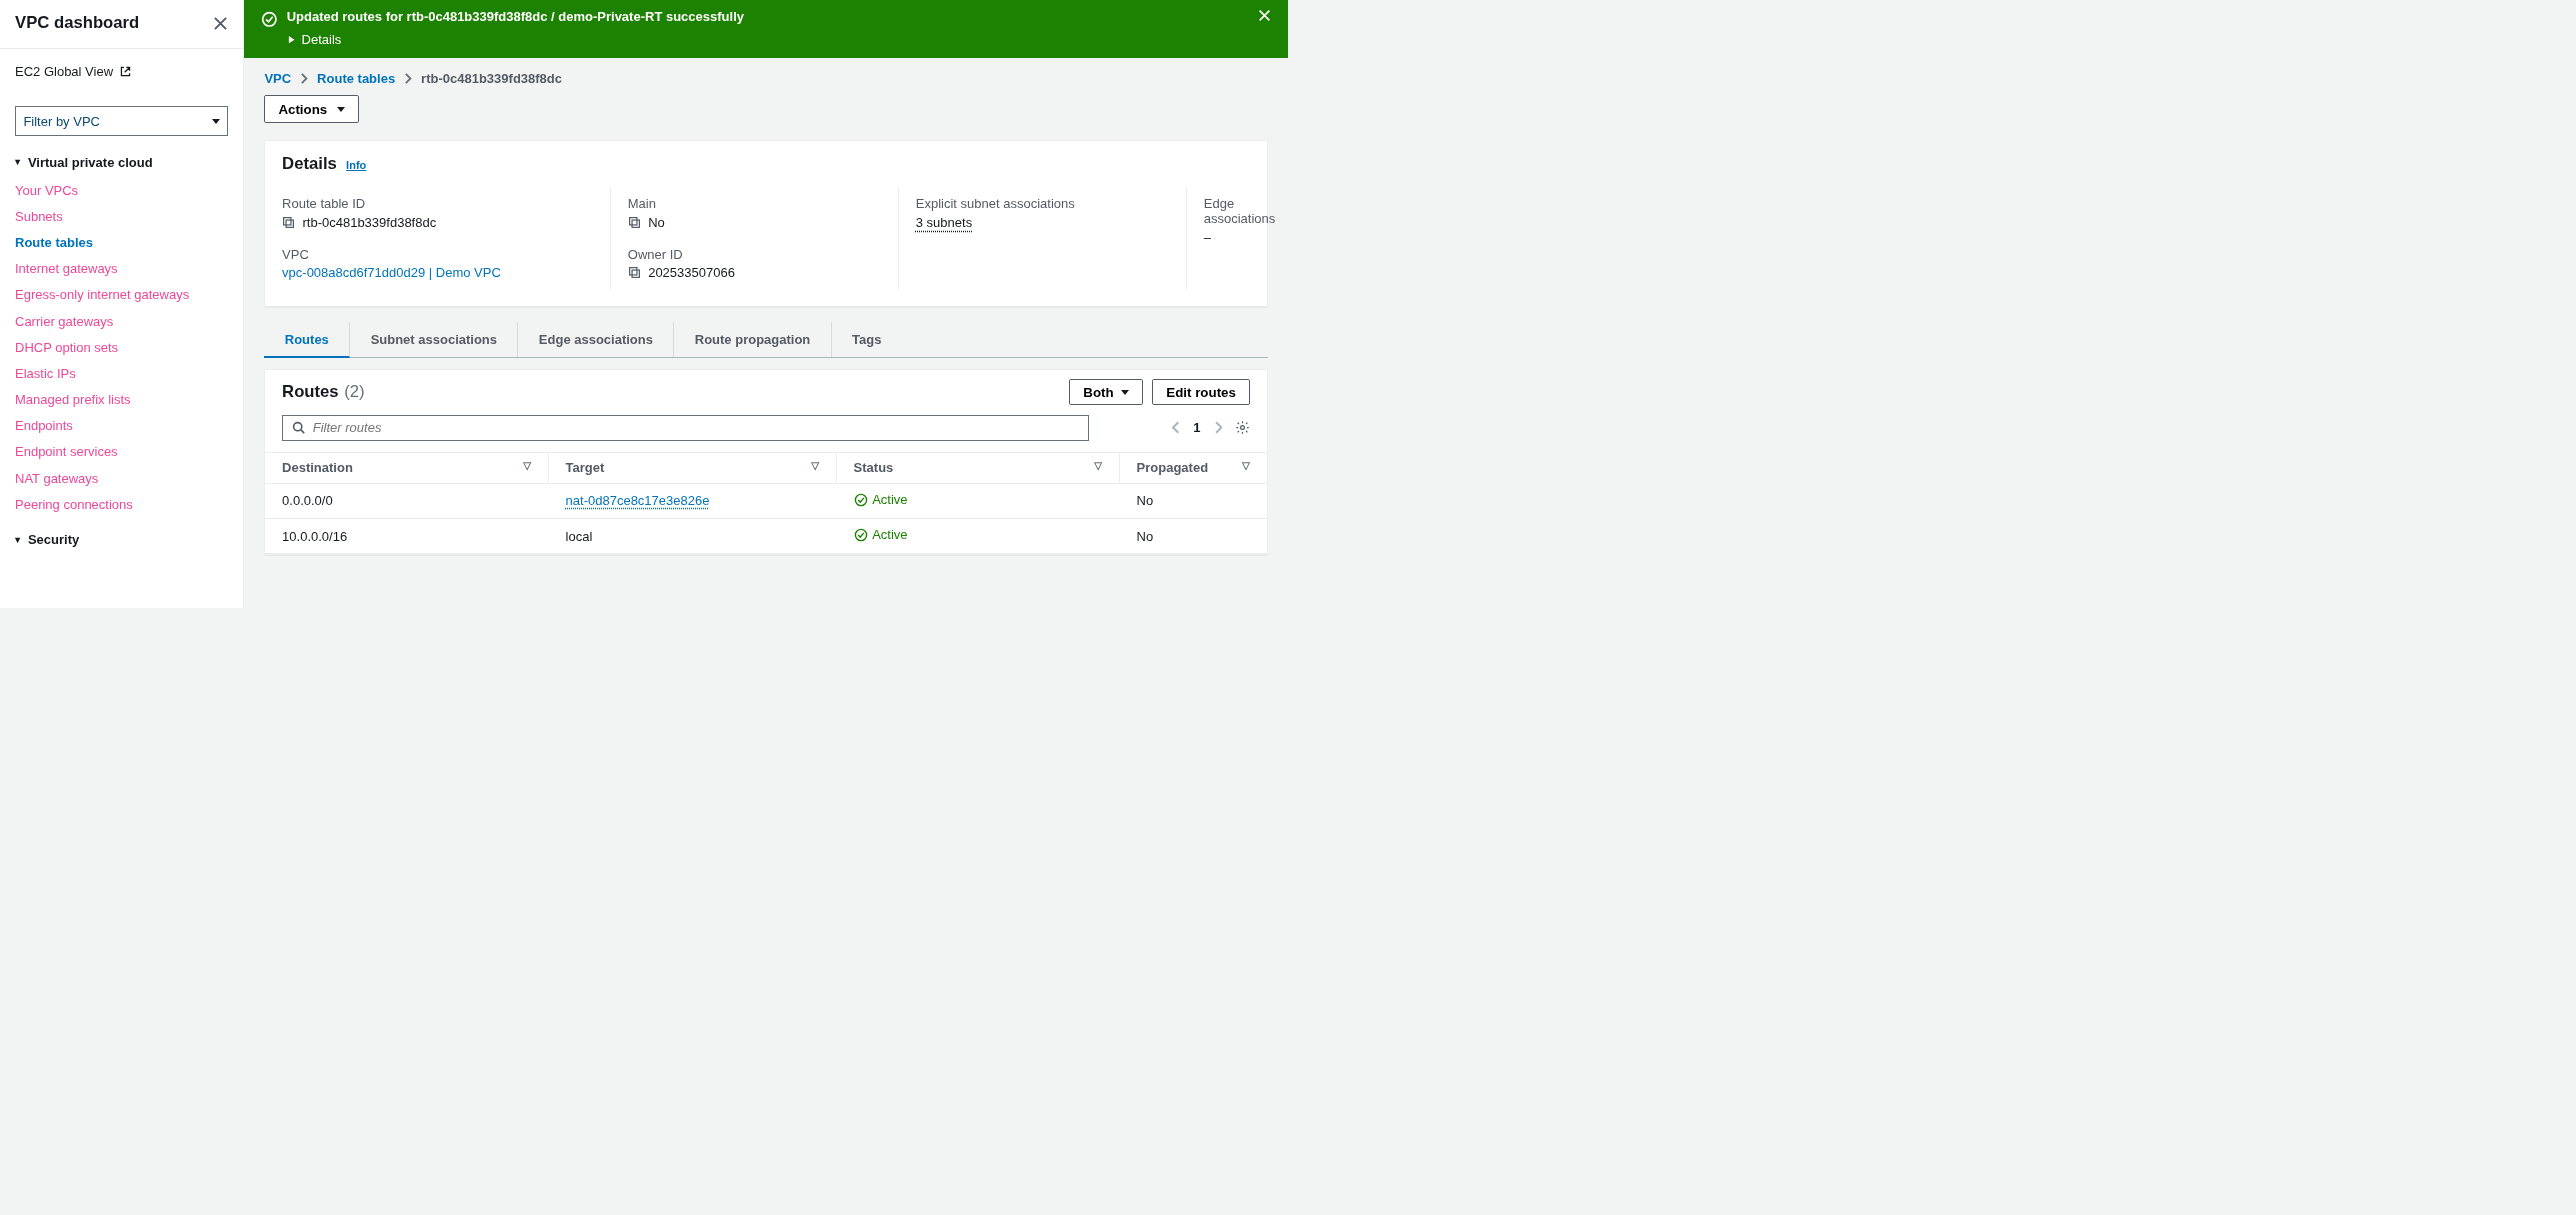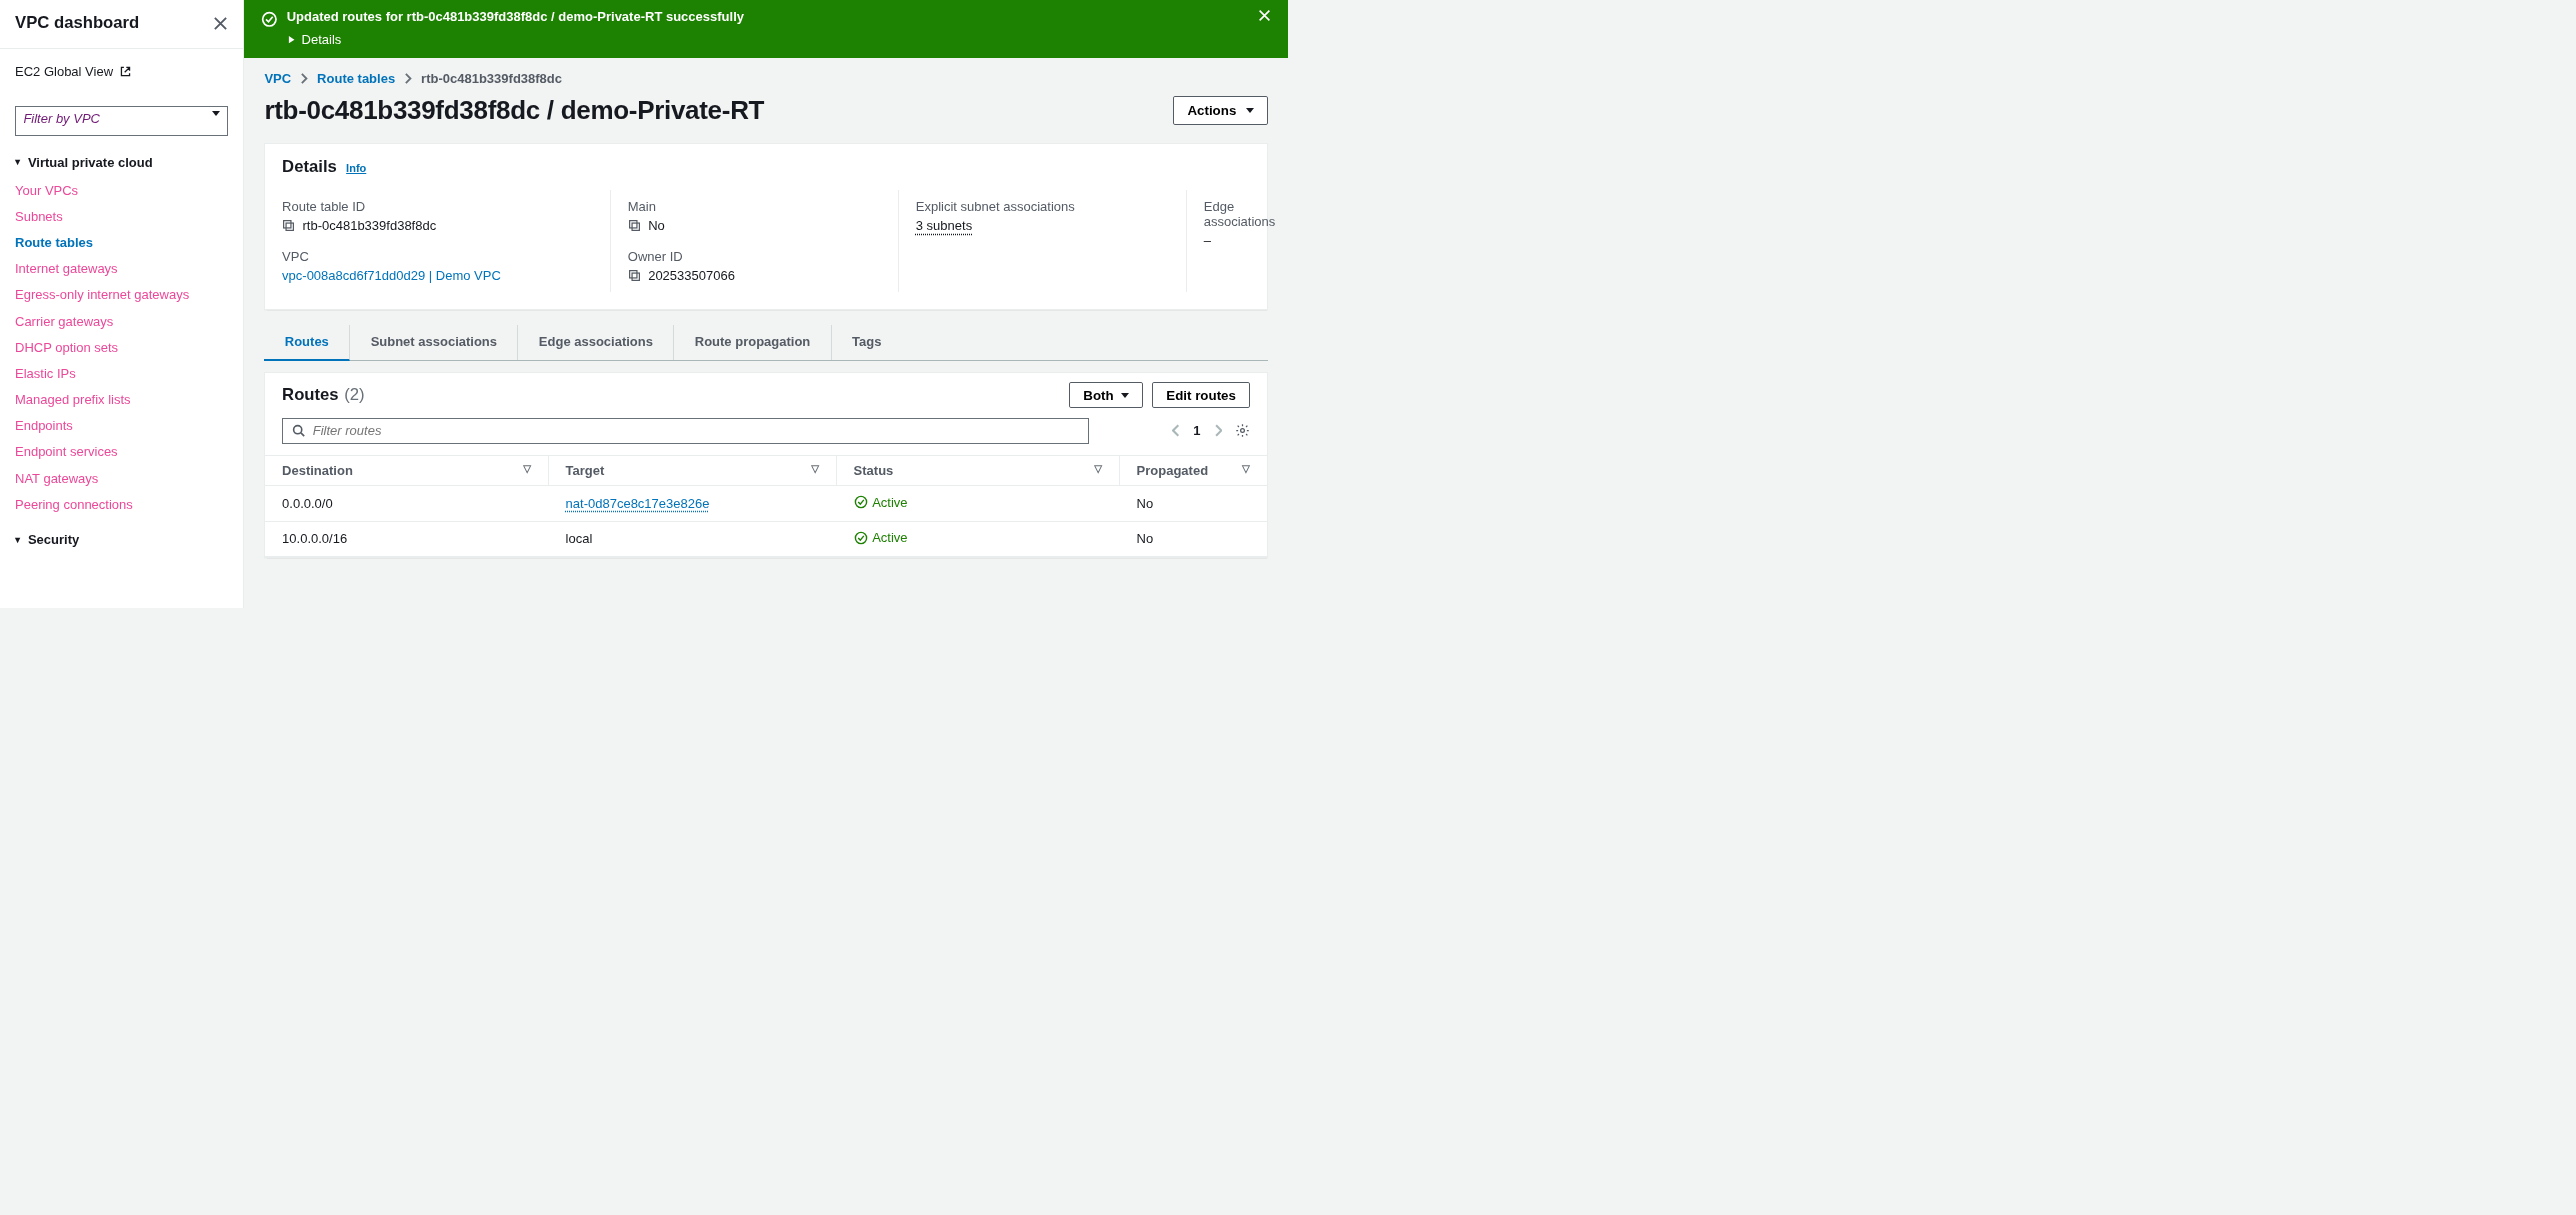--- a/index.html
+++ b/index.html
@@ -8,21 +8,21 @@
 .app { display: flex; width: 1288px; height: 608px; }
 
 
 .sidebar { width: 244px; background: #fff; border-right: 0.9px solid #eaeded; display: flex; flex-direction: column; }
 .sidebar-header { display: flex; justify-content: space-between; align-items: center; padding: 13px 15px 15px 15px; border-bottom: 0.9px solid #eaeded; }
 .sidebar-title { font-size: 16.7px; font-weight: 700; color: #16191f; }
 .sidebar-close { cursor: pointer; color: #545b64; font-size: 18.6px; line-height: 1; }
 .sidebar-body { padding: 15px; overflow-y: auto; }
 .ec2-link { display: flex; align-items: center; gap: 5.6px; color: #16191f; text-decoration: none; margin-bottom: 27px; font-size: 13px; }
 .ext-icon { display: inline-flex; }
-.filter-select { width: 100%; height: 30px; border: 0.9px solid #687078; padding: 3.7px 7.4px; font-style: italic; color: #701a75; display: flex; justify-content: space-between; align-items: flex-start; cursor: pointer; margin-bottom: 18.6px; }
+.filter-select { width: 100%; height: 30px; border: 0.9px solid #687078; padding: 3.7px 7.4px; color: #0c4a6e; display: flex; justify-content: space-between; align-items: center; cursor: pointer; margin-bottom: 18.6px; }
 .section-header { display: flex; align-items: center; gap: 5.6px; font-weight: 700; color: #16191f; margin: 7.4px 0 7.4px -1.9px; cursor: pointer; }
 .section-header .caret { font-size: 9.3px; }
 .nav-item { display: block; padding: 5.6px 0; color: #ec4899; cursor: pointer; text-decoration: none; }
 .nav-item.active { color: #0073bb; font-weight: 700; }
 
 
 .main { flex: 1; display: flex; flex-direction: column; overflow: hidden; }
 
 
 .banner { background: #1d8102; color: #fff; padding: 9.3px 16.7px 11px 16.7px; display: flex; align-items: flex-start; }
@@ -184,21 +184,20 @@
       <a>Route tables</a>
       <span class="crumb-sep">
         <svg width="7.4" height="11" viewBox="0 0 8 12" fill="none" stroke="#687078" stroke-width="2">
             <path d="M2 1 L7 6 L2 11"></path>
           </svg>
       </span>
       <span class="crumb-current">rtb-0c481b339fd38f8dc</span>
     </nav>
 
     <div class="title-row">
-      <h1 class="page-title">rtb-0c481b339fd38f8dc / demo-Private-RT</h1>
       <button class="actions-btn">
         <span>Actions</span>
         <span class="caret-down"></span>
       </button>
     </div>
 
     <section class="panel">
       <div class="panel-header">
         <h2>Details</h2>
         <span class="info-link">Info</span>

